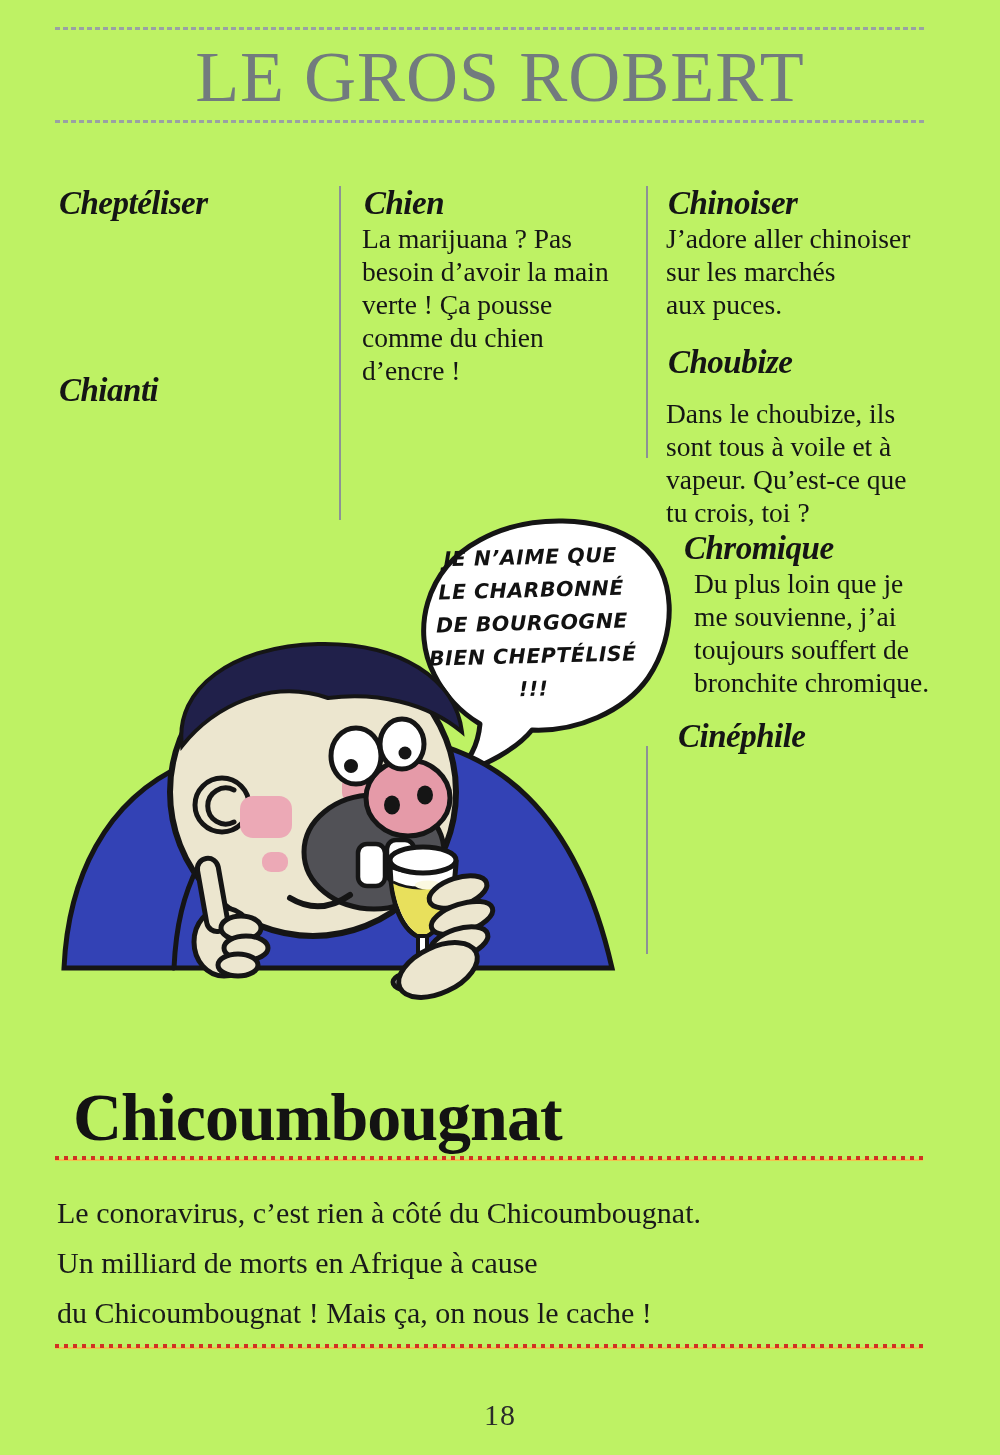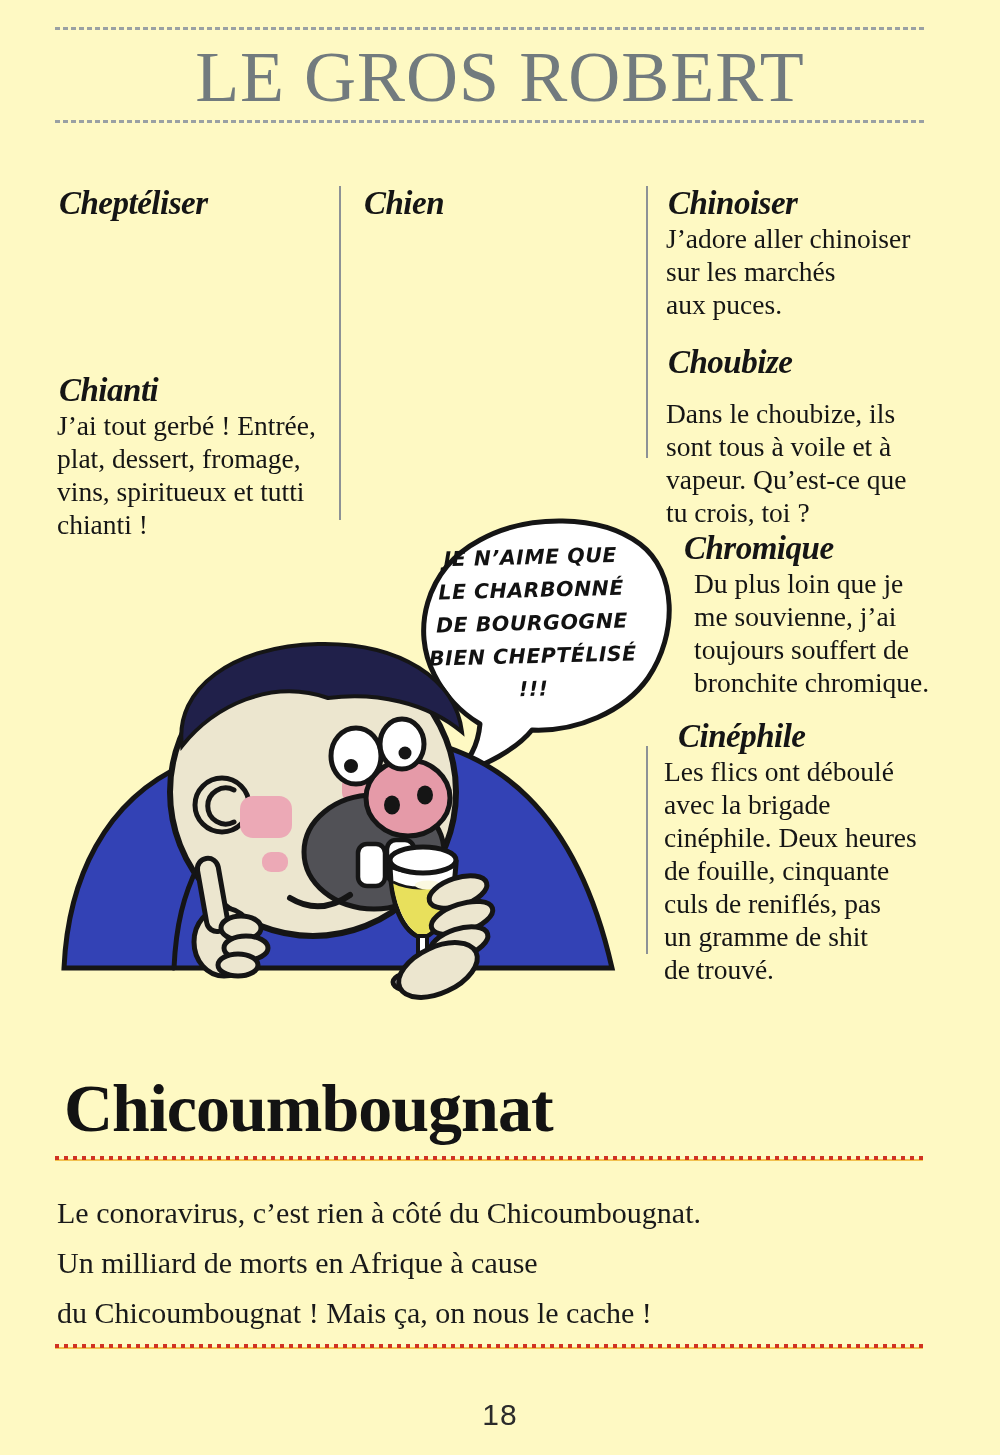--- a/index.html
+++ b/index.html
@@ -1,18 +1,18 @@
 <!DOCTYPE html>
 <html><head>
 <meta charset="utf-8">
 <style>
   html,body{margin:0;padding:0;background:#e8e8e8;}
   .page{
     position:relative; width:1000px; height:1455px; margin:0 auto;
-    background:#fef9c3; overflow:hidden;
+    background:#bef264; overflow:hidden;
     font-family:"Liberation Serif", serif; color:#151515;
   }
   
   .rule-gray{
     position:absolute; left:55px; width:870px; height:3px;
     background-image:repeating-linear-gradient(90deg,#9aa1a3 0 5px, rgba(0,0,0,0) 5px 8px);
   }
   .masthead{
     position:absolute; left:0; top:36px; width:1000px; margin:0;
     text-align:center; font-size:72px; font-weight:normal;
@@ -36,90 +36,84 @@
   .bubble-text{
     position:absolute; left:402px; top:541px; width:260px;
     text-align:center; white-space:pre-line;
     font-family:"DejaVu Sans", sans-serif; font-style:italic; font-weight:bold;
     font-size:20.5px; line-height:33px; letter-spacing:0.5px; color:#121212;
     transform:rotate(-1.5deg);
   }
   .character-svg{position:absolute; left:56px; top:640px; width:570px; height:370px;}
   
   .feature-term{
-    position:absolute; left:57px; top:1062px; margin:7px;
+    position:absolute; left:57px; top:1062px; margin:16px;
     font-size:68px; font-weight:bold; letter-spacing:-1px; color:#131313;
   }
   .rule-red{
     position:absolute; left:55px; width:868px; height:6px;
     background-image:
       repeating-linear-gradient(90deg,#d03222 0 4px, rgba(0,0,0,0) 4px 9px),
       linear-gradient(#f2c14e,#f2c14e);
     background-size:100% 4px, 100% 2px;
     background-position:0 0, 0 3px;
     background-repeat:repeat-x, repeat-x;
   }
   .feature-def{
     position:absolute; left:57px; top:1188px; width:900px; margin:0;
     font-size:30px; line-height:50px; white-space:pre-line; color:#1a1a1a;
   }
   .page-number{
     position:absolute; left:0; top:1398px; width:1000px; text-align:center;
-    font-family:Liberation Sans, sans-serif; font-size:30px; color:#2b2b2b;
+    font-family:Liberation Serif, serif; font-size:30px; color:#2b2b2b;
     letter-spacing:1px;
   }
 </style>
 </head>
 <body>
 
 <div class="page">
 
   <div class="rule-gray" style="top:27px"></div>
   <h1 class="masthead">LE GROS ROBERT</h1>
   <div class="rule-gray" style="top:120px"></div>
 
   <div class="vdiv" style="left:339px; top:186px; height:334px"></div>
   <div class="vdiv" style="left:646px; top:186px; height:272px"></div>
   <div class="vdiv" style="left:646px; top:746px; height:208px"></div>
 
   <h2 class="entry-term" style="left:57px; top:183px">Cheptéliser</h2>
 
   <h2 class="entry-term" style="left:57px; top:370px">Chianti</h2>
-  <p class="entry-def" style="left:57px; top:409px; width:295px">J’ai tout gerbé ! Entrée,
-plat, dessert, fromage,
-vins, spiritueux et tutti
-chianti !</p>
 
   <h2 class="entry-term" style="left:362px; top:183px">Chien</h2>
+  <p class="entry-def" style="left:362px; top:222px; width:290px">La marijuana ? Pas
+besoin d’avoir la main
+verte ! Ça pousse
+comme du chien
+d’encre !</p>
 
   <h2 class="entry-term" style="left:666px; top:183px">Chinoiser</h2>
   <p class="entry-def" style="left:666px; top:222px; width:295px">J’adore aller chinoiser
 sur les marchés
 aux puces.</p>
 
   <h2 class="entry-term" style="left:666px; top:342px">Choubize</h2>
   <p class="entry-def" style="left:666px; top:397px; width:295px">Dans le choubize, ils
 sont tous à voile et à
 vapeur. Qu’est-ce que
 tu crois, toi ?</p>
 
   <h2 class="entry-term" style="left:682px; top:528px">Chromique</h2>
   <p class="entry-def" style="left:694px; top:567px; width:265px">Du plus loin que je
 me souvienne, j’ai
 toujours souffert de
 bronchite chromique.</p>
 
   <h2 class="entry-term" style="left:676px; top:716px">Cinéphile</h2>
-  <p class="entry-def" style="left:664px; top:755px; width:295px">Les flics ont déboulé
-avec la brigade
-cinéphile. Deux heures
-de fouille, cinquante
-culs de reniflés, pas
-un gramme de shit
-de trouvé.</p>
 
   <svg class="bubble-svg" viewBox="0 0 280 272">
     <path d="M 42,162 C 20,120 32,58 88,28 C 135,2 208,2 248,32 C 285,60 286,122 256,166
              C 232,200 184,220 140,218 C 124,238 95,252 60,266 C 78,248 86,234 88,212
              C 68,200 52,182 42,162 Z" fill="#ffffff" stroke="#151515" stroke-width="5" stroke-linejoin="round"></path>
   </svg>
   <div class="bubble-text">JE N’AIME QUE
 LE CHARBONNÉ
 DE BOURGOGNE
 BIEN CHEPTÉLISÉ

